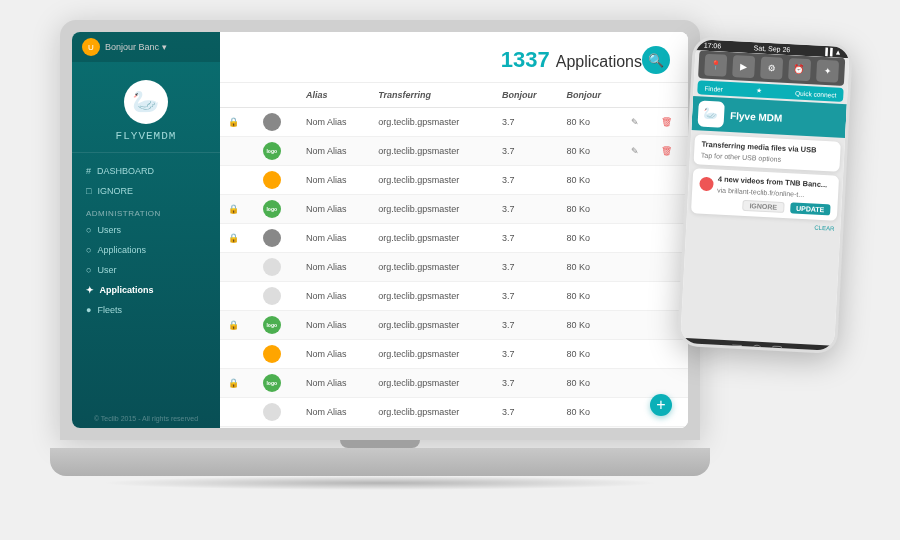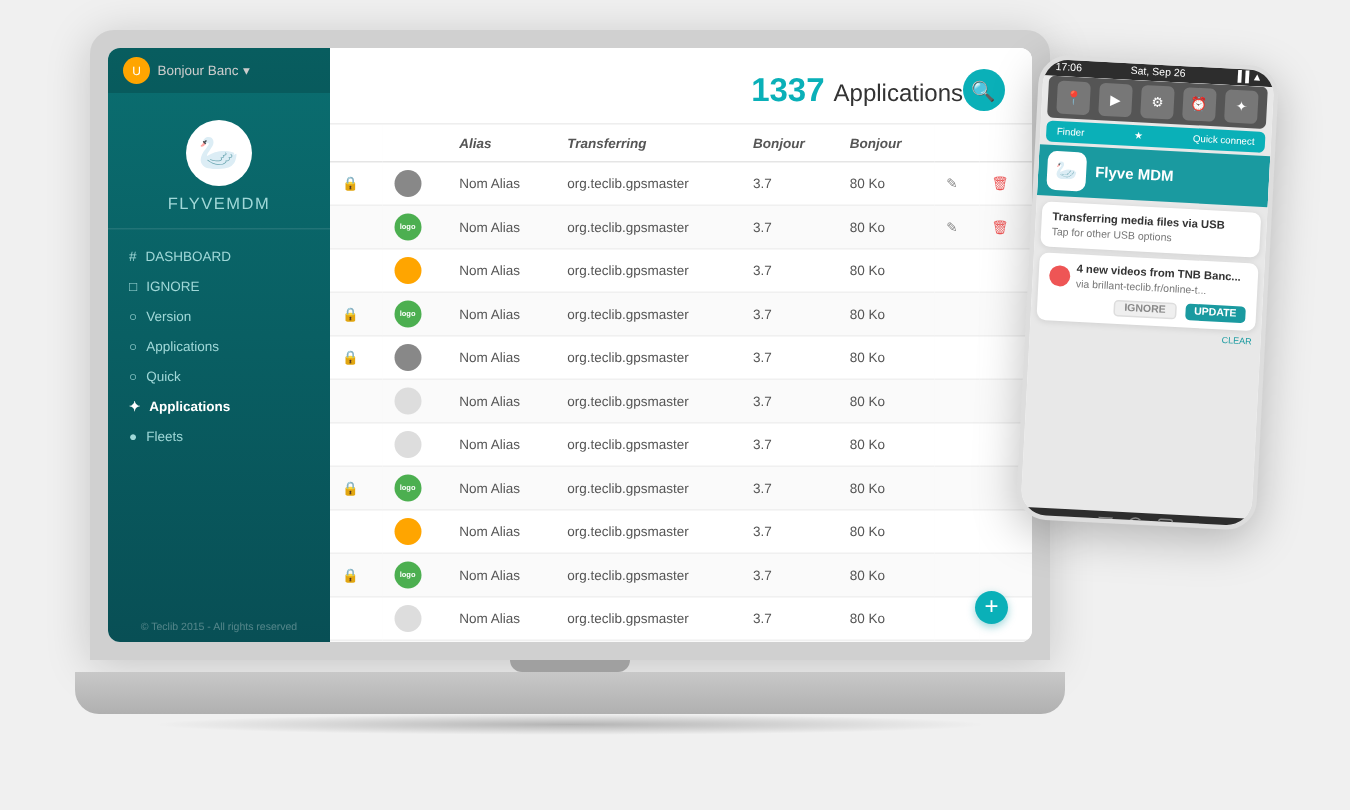--- a/index.html
+++ b/index.html
@@ -90,20 +90,21 @@
     }
     .logo-bird {
       font-size: 22px;
       color: #0a6e70;
     }
     .brand-name {
       font-size: 11px;
       font-weight: 700;
       letter-spacing: 1px;
       color: #fff;
+      font-family: Liberation Mono, monospace;
     }
     .brand-name span {
       font-weight: 400;
       color: #a0d8d8;
     }
     .user-bar {
       display: flex;
       align-items: center;
       padding: 6px 10px;
       background: rgba(0,0,0,0.15);
@@ -425,32 +426,33 @@
           <div class="nav-section">
             <div class="nav-item">
               <span class="nav-icon">#</span>
               <span>DASHBOARD</span>
             </div>
             <div class="nav-item">
               <span class="nav-icon">□</span>
               <span>IGNORE</span>
             </div>
 
+            <div class="nav-section-title">ADMINISTRATION</div>
 
             <div class="nav-item">
               <span class="nav-icon">○</span>
-              <span>Version</span>
+              <span>Users</span>
             </div>
             <div class="nav-item">
               <span class="nav-icon">○</span>
               <span>Applications</span>
             </div>
             <div class="nav-item">
               <span class="nav-icon">○</span>
-              <span>Quick</span>
+              <span>User</span>
             </div>
             <div class="nav-item active">
               <span class="nav-icon">✦</span>
               <span>Applications</span>
             </div>
             <div class="nav-item">
               <span class="nav-icon">●</span>
               <span>Fleets</span>
             </div>
           </div>

